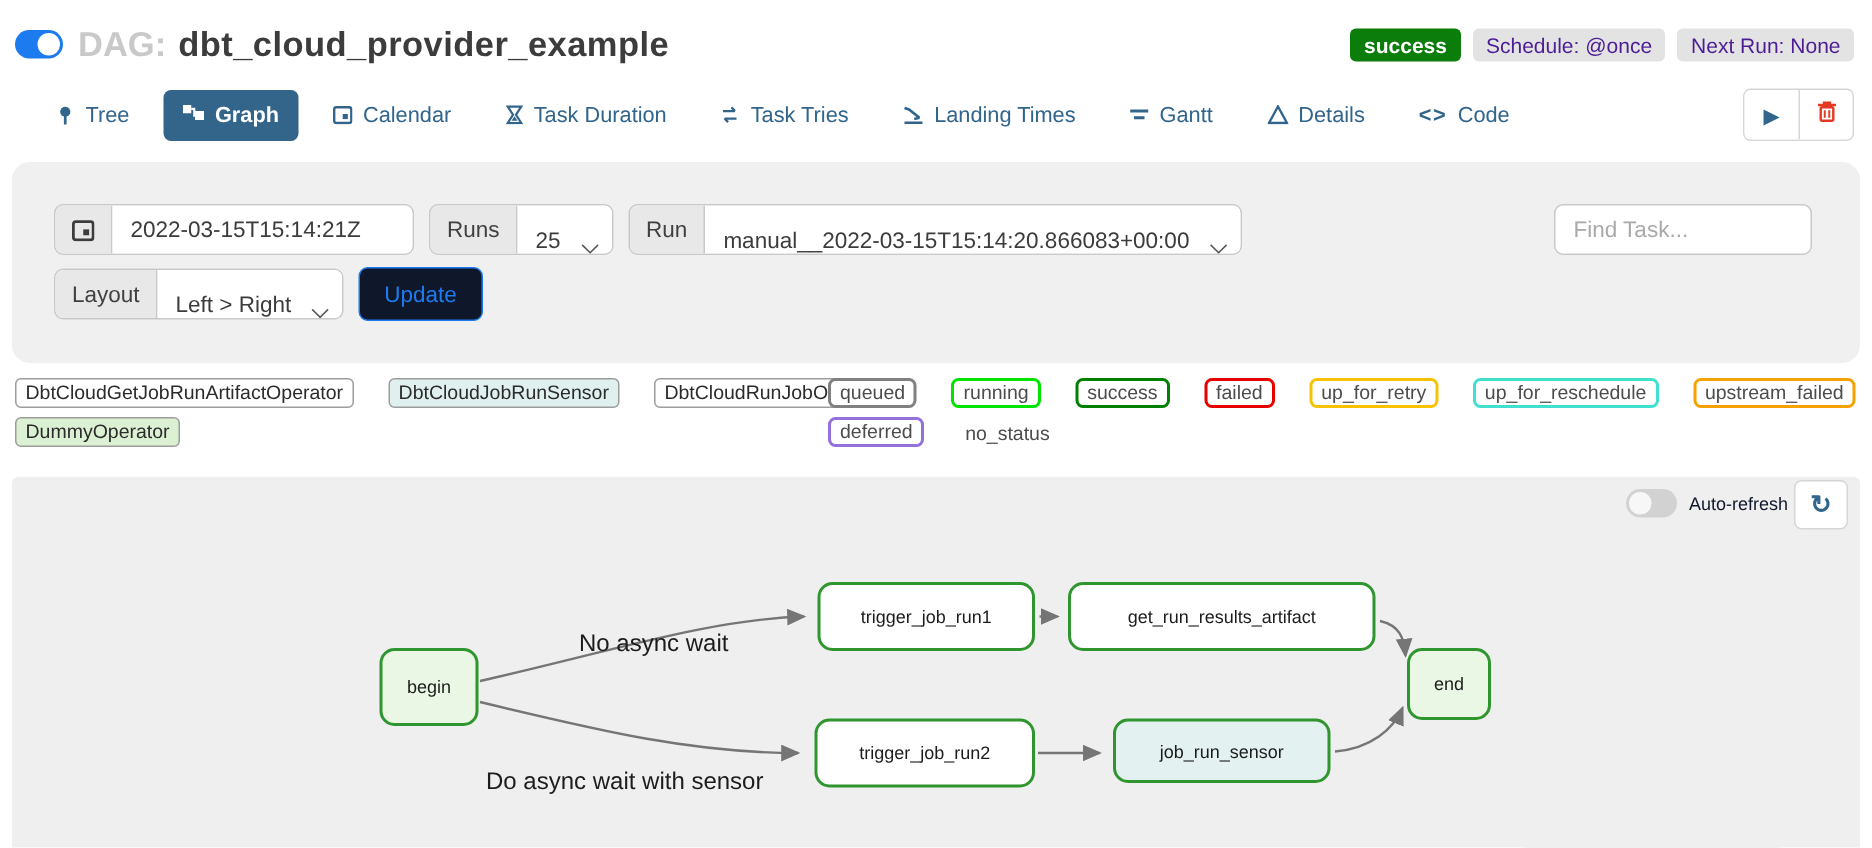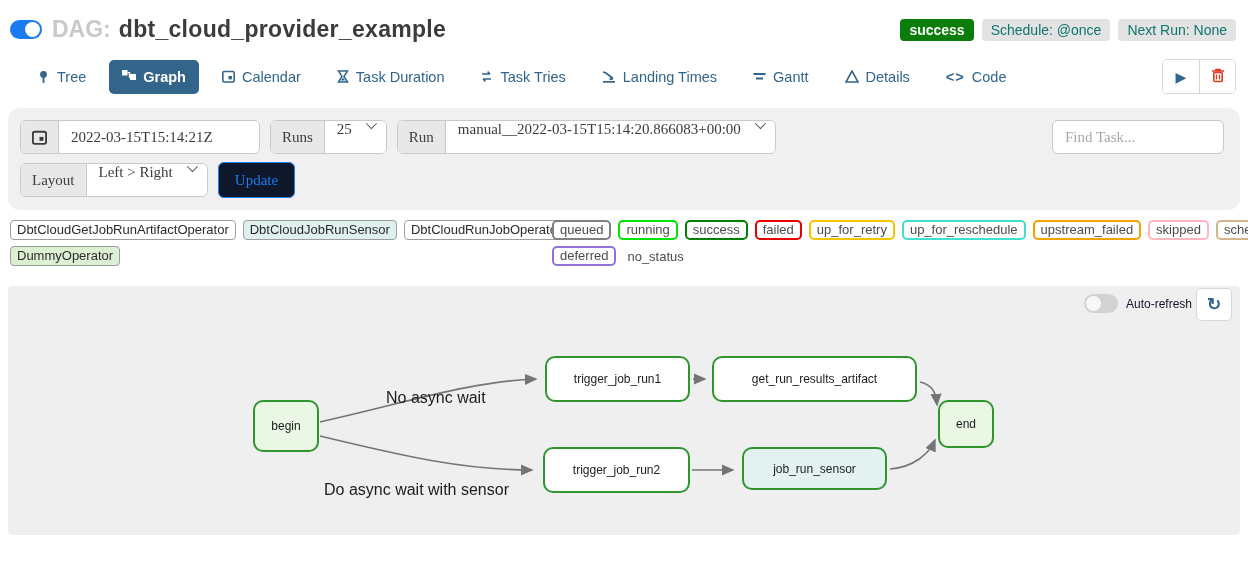--- a/index.html
+++ b/index.html
@@ -8,62 +8,62 @@
 
   
   .header { display:flex; align-items:center; padding:16px 12px 10px 10px; }
   .switch { width:32px; height:19px; border-radius:10px; background:#1d7bf0; position:relative;
     flex:0 0 auto; cursor:pointer; }
   .switch .knob { position:absolute; top:2px; right:2px; width:15px; height:15px;
     border-radius:50%; background:#fff; }
   .dag-label { font-size:23px; font-weight:bold; color:#c9c9c9; margin-left:10px; }
   .dag-name  { font-size:23px; font-weight:bold; color:#3c3c3c; margin-left:8px; letter-spacing:.3px; }
   .header-badges { margin-left:auto; display:flex; gap:8px; align-items:flex-start; }
-  .badge { font-size:14px; padding:3px 9px; border-radius:4px; background:#e3e3e3; color:#0f766e; white-space:nowrap; }
+  .badge { font-size:14px; padding:3px 9px; border-radius:4px; background:#e3e3e3; color:#4c1d95; white-space:nowrap; }
   .badge.success { background:#0a7d0a; color:#fff; font-weight:bold; }
 
   
   .tabbar { display:flex; align-items:center; padding:6px 12px 6px 24px; }
   .tab { display:flex; align-items:center; gap:7px; border:none; background:transparent;
     color:#31658c; font-size:14.5px; font-family:inherit; padding:9px 13px; margin-right:10px;
     border-radius:5px; cursor:pointer; white-space:nowrap; }
   .tab.active { background:#33658a; color:#fff; font-weight:bold; }
   .tab svg { display:block; }
   .code-glyph { font-weight:bold; letter-spacing:1px; }
   .tab-actions { margin-left:auto; display:flex; border:1px solid #d6d6d6; border-radius:5px; overflow:hidden; background:#fff; }
   .tab-actions button { width:36px; height:33px; background:#fff; border:none; cursor:pointer;
     display:flex; align-items:center; justify-content:center; font-size:15px; }
   .tab-actions button + button { border-left:1px solid #d6d6d6; }
   .play-glyph { color:#31658c; font-size:14px; }
 
   
-  .filters { background:#f0f0f0; margin:8px 8px 0 8px; border-radius:12px; padding:12px;font-family:Liberation Serif, serif; }
+  .filters { background:#f0f0f0; margin:8px 8px 0 8px; border-radius:12px; padding:28px; }
   .frow { display:flex; align-items:center; }
   .frow + .frow { margin-top:8px; }
   .igroup { display:flex; align-items:stretch; border:1px solid #c9c9c9; border-radius:6px;
     overflow:hidden; background:#fff; margin-right:10px; height:34px; }
   .iaddon { background:#e8e8e8; display:flex; align-items:center; padding:0 11px;
     font-size:15px; color:#404040; border-right:1px solid #c9c9c9; }
   .itext { border:none; outline:none; font-size:15px; font-family:inherit; padding:0 12px; color:#3c3c3c; background:#fff; }
-  .fake-select { display:flex; align-items:flex-start; gap:14px; padding:0 12px; font-size:15px;
+  .fake-select { display:flex; align-items:flex-end; gap:14px; padding:0 12px; font-size:15px;
     background:#fff; cursor:pointer; white-space:nowrap; }
   .chev { width:8px; height:8px; border-right:1.8px solid #555; border-bottom:1.8px solid #555;
     transform:rotate(45deg) translateY(-2px); flex:0 0 auto; }
   .find-task { margin-left:auto; margin-right:4px; }
   .find-task input { width:172px; height:34px; border:1px solid #c9c9c9; border-radius:6px;
     padding:0 12px; font-size:15px; font-family:inherit; background:#fff; color:#3c3c3c; }
   .find-task input::placeholder { color:#a9a9a9; }
   .update-btn { height:36px; padding:0 16px; background:#0f172a; color:#1d7bf0; font-size:15px;
     font-family:inherit; border:1px solid #1d7bf0; border-radius:6px; cursor:pointer; }
 
   
   .legend { display:flex; padding:10px 10px 4px 10px; font-size:13px; }
   .ops { width:542px; flex:0 0 auto; }
   .sts { flex:1; }
-  .lrow { display:flex; gap:7px; margin-bottom:6px; flex-wrap:nowrap; align-items:center; }
+  .lrow { display:flex; gap:23px; margin-bottom:6px; flex-wrap:nowrap; align-items:center; }
   .op-badge { border:1px solid #9c9c9c; border-radius:4px; padding:1px 6px 2px 6px; color:#2b2b2b; white-space:nowrap; }
   .st-badge { border:2px solid #808080; border-radius:5px; padding:0 6px 1px 6px; color:#4c4c4c; white-space:nowrap; background:#fff; }
   .no-status { color:#4c4c4c; padding-left:4px; }
 
   
   .graph-panel { position:relative; margin:10px 8px 0 8px; height:249px; background:#efefef; border-radius:4px; }
   .autorefresh { position:absolute; top:8px; right:48px; display:flex; align-items:center; gap:8px; }
   .ar-switch { width:34px; height:19px; border-radius:10px; background:#d2d2d2; position:relative; cursor:pointer; }
   .ar-switch .knob { position:absolute; top:2px; left:2px; width:15px; height:15px; border-radius:50%; background:#f7f7f7; }
   .ar-label { font-size:12px; color:#0f172a; }

